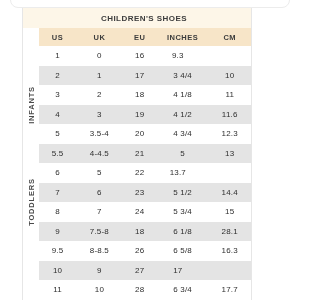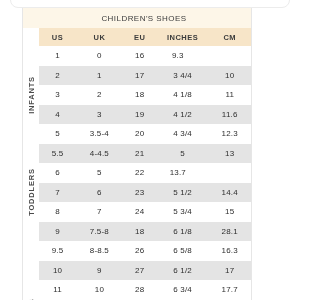--- a/index.html
+++ b/index.html
@@ -46,30 +46,30 @@
   
   .title-bar {
     height: 20px;
     background: #fdf6e8;
     display: flex;
     align-items: center;
     justify-content: center;
   }
   .title-bar .title-text {
     font-size: 8px;
-    font-weight: normal;
+    font-weight: bold;
     letter-spacing: 0.45px;
     color: #3c3c3c;
     padding-left: 14px;
   }
 
   
   .row {
     display: flex;
-    align-items: center;
+    align-items: flex-end;
     height: 19.5px;
   }
 
   .sidelabel {
     width: 16px;
     flex: 0 0 16px;
     position: relative;
   }
 
   .cells {
@@ -257,21 +257,20 @@
             <span class="c-inches">6 5/8</span>
             <span class="c-cm">16.3</span>
           </div>
         </div>
         <div class="row even">
           <div class="sidelabel" style="background: rgb(251, 184, 130);"></div>
           <div class="cells">
             <span class="c-us">10</span>
             <span class="c-uk">9</span>
             <span class="c-eu">27</span>
-            <span class="c-inches">6 1/2</span>
             <span class="c-cm">17</span>
           </div>
         </div>
         <div class="row odd">
           <div class="sidelabel" style="background: rgb(251, 208, 181);"></div>
           <div class="cells">
             <span class="c-us">11</span>
             <span class="c-uk">10</span>
             <span class="c-eu">28</span>
             <span class="c-inches">6 3/4</span>

